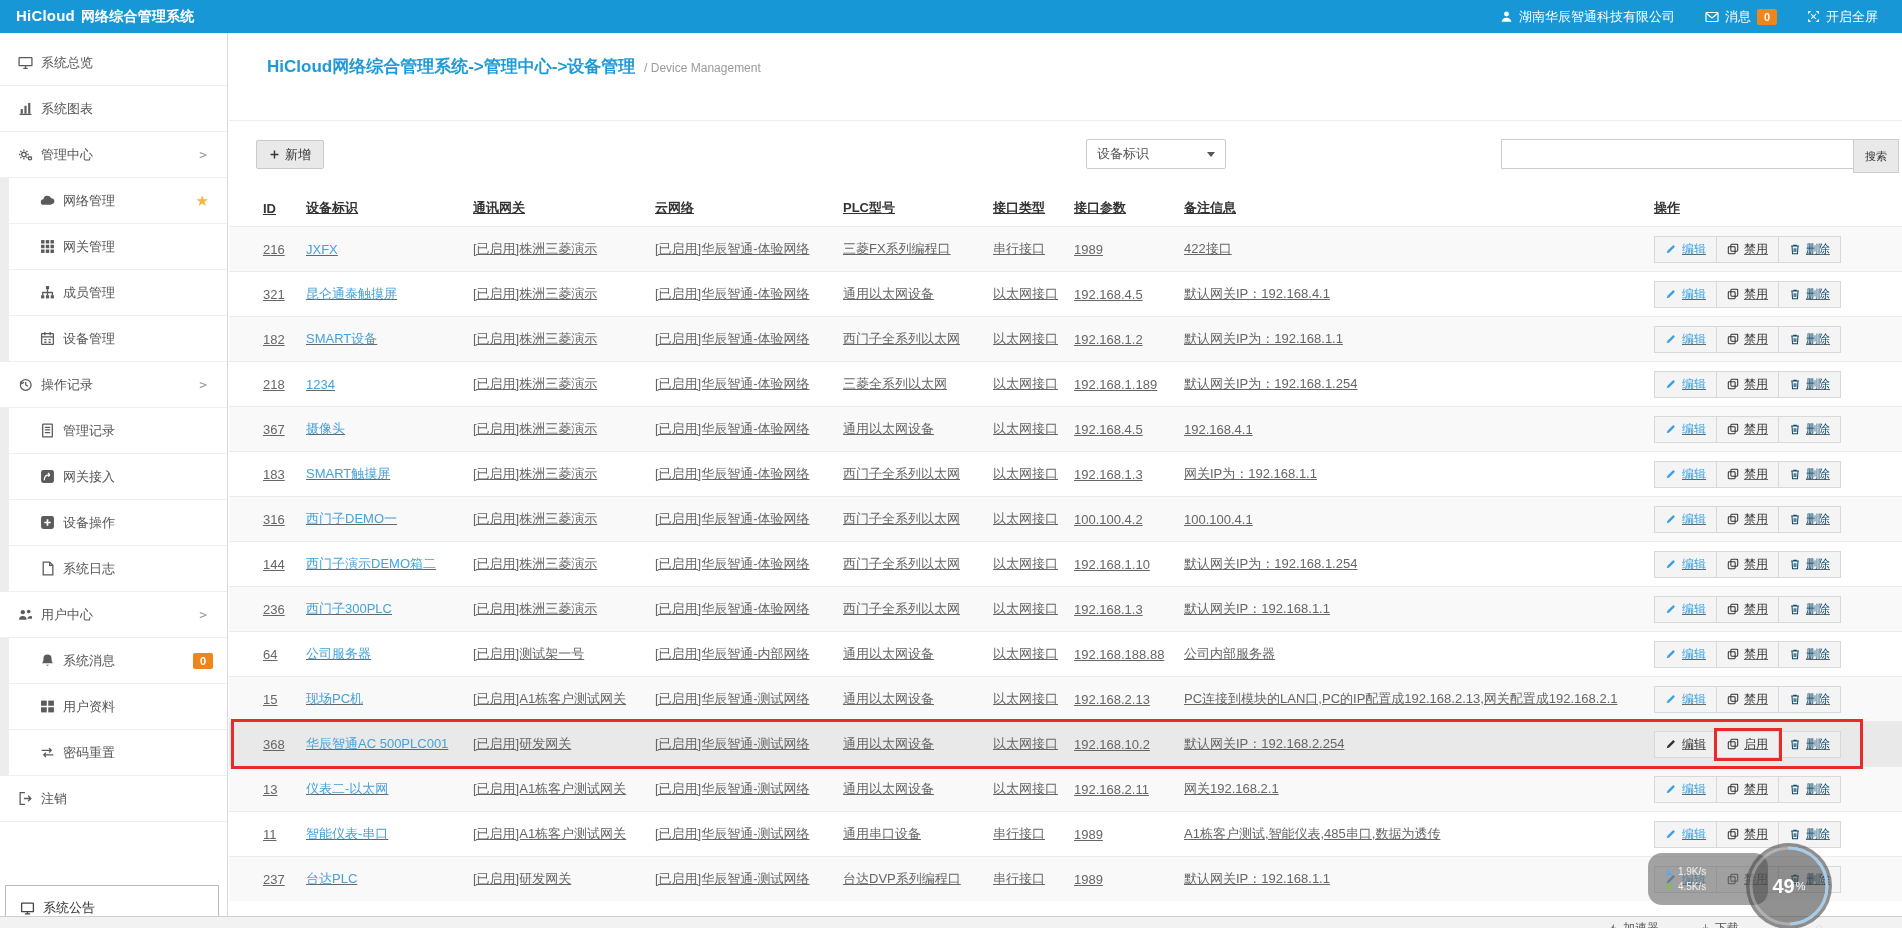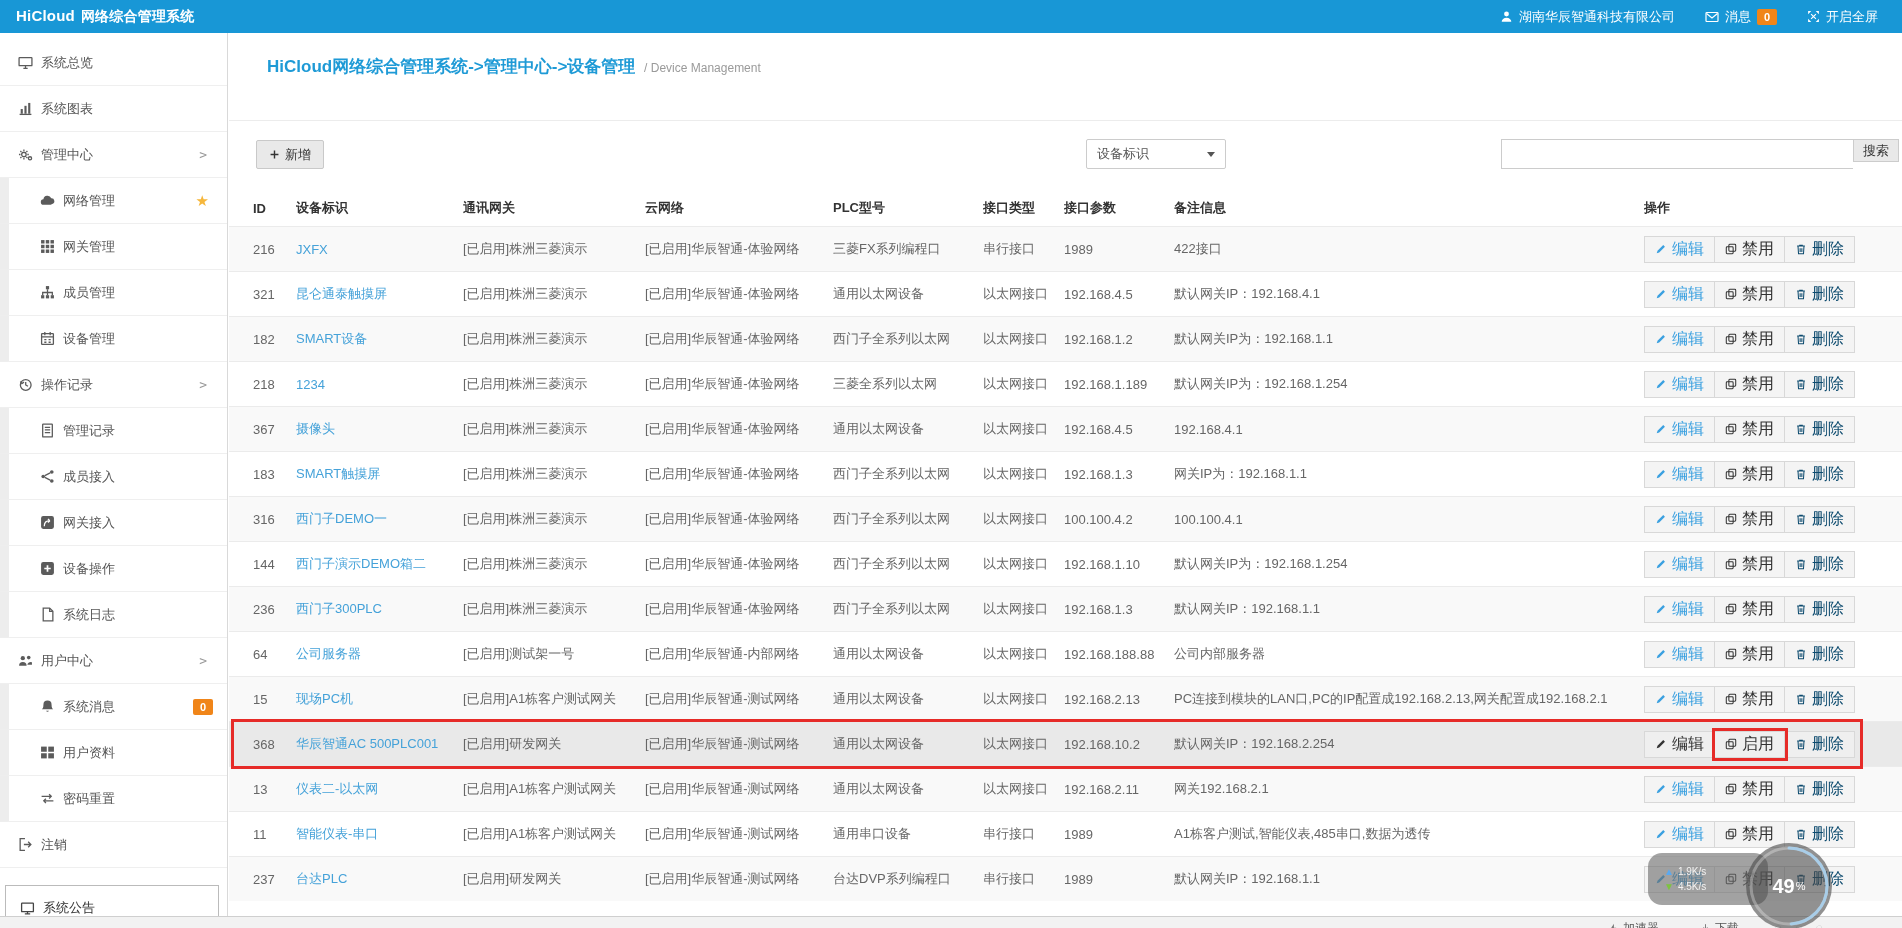--- a/index.html
+++ b/index.html
@@ -38,37 +38,37 @@
   .divider{position:absolute;top:87px;left:0;right:0;border-top:1px solid #ececec;}
   .btn-add{position:absolute;left:27px;top:107px;height:29px;padding:0 12px;background:#e9e9e9;
     border:1px solid #c9c9c9;border-radius:2px;font-size:13px;color:#333;display:flex;align-items:center;gap:5px;cursor:pointer;justify-content:center;}
   .btn-add .ic{width:11px;height:11px;color:#333;}
   .filter-select{position:absolute;left:857px;top:106px;width:140px;height:30px;border:1px solid #ccc;border-radius:2px;
     background:#fff;font-size:13px;color:#555;display:flex;align-items:center;padding:0 10px;cursor:pointer;}
   .filter-select .caret{margin-left:auto;width:0;height:0;border-left:4px solid transparent;
     border-right:4px solid transparent;border-top:5px solid #555;}
   .search-input{position:absolute;left:1272px;top:106px;width:352px;height:30px;border:1px solid #ccc;
     border-right:none;padding:0 8px;font-size:13px;color:#333;outline:none;background:#fff;}
-  .btn-search{position:absolute;left:1624px;top:106px;width:46px;height:23px;background:#e9e9e9;
-    border:1px solid #ccc;font-size:13px;color:#333;cursor:pointer;}
+  .btn-search{position:absolute;left:1624px;top:106px;width:46px;height:34px;background:#e9e9e9;
+    border:1px solid #ccc;font-size:11px;color:#333;cursor:pointer;}
   
   .tbl{position:absolute;top:157px;left:0;right:0;}
   .t-head,.t-row{display:grid;grid-template-columns:43px 167px 182px 188px 150px 81px 110px 470px 1fr;
-    padding-left:24px;align-items:center;}
+    padding-left:34px;align-items:center;text-decoration:underline;}
   .t-head{height:36px;font-weight:bold;color:#333;font-size:13px;}
   .t-row{height:45px;font-size:13px;color:#666;border-top:1px solid #ebebeb;background:#fff;}
   .t-row.stripe{background:#f9f9f9;}
   .cell{white-space:nowrap;overflow:hidden;padding-right:6px;}
   .t-row .name{color:#45a2d9;cursor:pointer;}
   .t-row.selected{background:#e9e9e9;position:relative;}
   .t-row.selected::after{content:"";position:absolute;top:-3px;bottom:-3px;left:2px;right:39px;
     border:3px solid #e62b28;pointer-events:none;z-index:5;}
   .acts{display:flex;}
   .abtn{height:27px;display:flex;align-items:center;gap:5px;padding:0 10px;background:#f4f4f4;
-    border:1px solid #d8d8d8;font-size:16px;cursor:pointer;white-space:nowrap;font-family:inherit;}
+    border:1px solid #d8d8d8;font-size:12px;cursor:pointer;white-space:nowrap;font-family:inherit;}
   .abtn+.abtn{border-left:none;}
   .abtn .ic{width:12px;height:12px;}
   .abtn.edit{color:#3aa0e0;}
   .abtn.mid{color:#333;}
   .abtn.del{color:#0c4a6e;}
   .t-row.selected .abtn{background:#efefef;}
   .t-row.selected .abtn.edit{color:#333;}
   .abtn.ring{position:relative;z-index:6;outline:3px solid #e62b28;}
   
   .bbar{position:absolute;left:0;right:0;top:916px;height:12px;background:#f2f2f2;border-top:1px solid #cfcfcf;z-index:20;overflow:hidden;}
@@ -226,31 +226,20 @@
             <svg viewBox="0 0 14 14" width="100%" height="100%">
               <rect x="2.5" y="1" width="9" height="12" rx="0.5"></rect>
               <path d="M4.5 4h5M4.5 6.5h5M4.5 9h5"></path>
             </svg>
           </span>
           <span class="lbl">管理记录</span>
         </div>
         <div class="s-item sub">
           <span class="ic">
             <svg viewBox="0 0 14 14" width="100%" height="100%">
-              <circle cx="3" cy="7" r="1.7" fill="currentColor" stroke="none"></circle>
-              <circle cx="11" cy="2.8" r="1.7" fill="currentColor" stroke="none"></circle>
-              <circle cx="11" cy="11.2" r="1.7" fill="currentColor" stroke="none"></circle>
-              <path d="M4.5 6.2 9.5 3.6M4.5 7.8l5 2.6"></path>
-            </svg>
-          </span>
-          <span class="lbl">成员接入</span>
-        </div>
-        <div class="s-item sub">
-          <span class="ic">
-            <svg viewBox="0 0 14 14" width="100%" height="100%">
               <rect x="1" y="1" width="12" height="12" rx="2" fill="currentColor" stroke="none"></rect>
               <path d="M4 10.5c0-3.2 2-5.2 5.2-5.2M9.2 5.3 7.4 3.6M9.2 5.3 7.4 7" stroke="#fff"></path>
             </svg>
           </span>
           <span class="lbl">网关接入</span>
         </div>
         <div class="s-item sub">
           <span class="ic">
             <svg viewBox="0 0 14 14" width="100%" height="100%">
               <rect x="1" y="1" width="12" height="12" rx="2" fill="currentColor" stroke="none"></rect>

